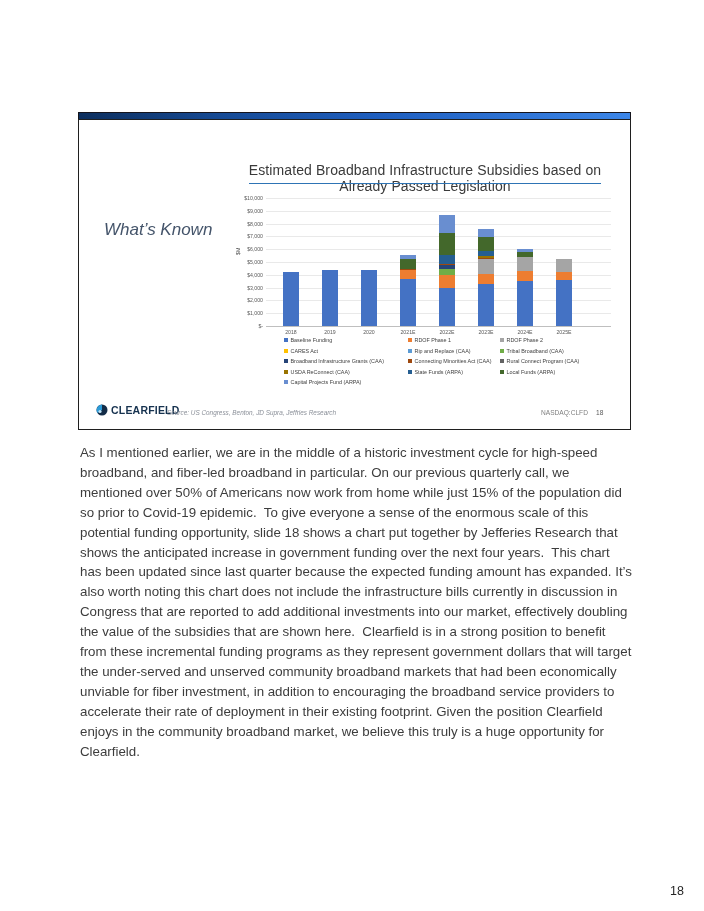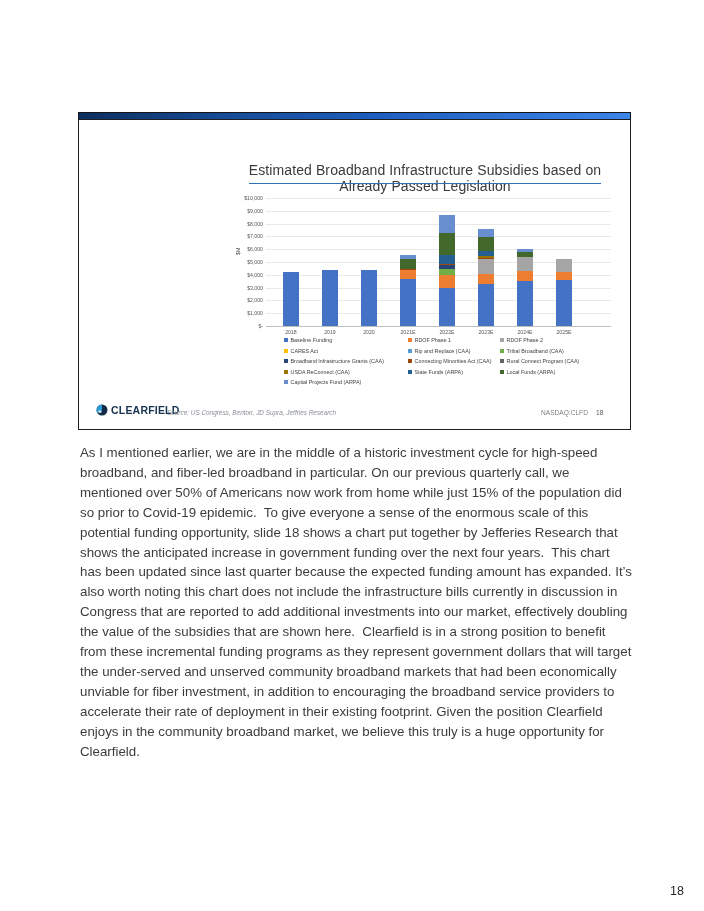--- a/index.html
+++ b/index.html
@@ -75,20 +75,21 @@
 </head>
 <body>
 
 <div class="page">
 
   <div class="slide-wrap">
     <div class="slide-topbar"></div>
     <div class="slide">
 
       <div class="slide-title">
+        <div class="italic">What’s Known</div>
       </div>
 
       <div class="chart-title">Estimated Broadband Infrastructure Subsidies based on Already Passed Legislation</div>
       <div class="chart-rule"></div>
 
       <div class="ylab">$M</div>
       <div class="chart-plot">
           <div class="gridline" style="top: 0px;"></div>
           <div class="ytick" style="top: -3px;">$10,000</div>
           <div class="gridline" style="top: 12.8px;"></div>

